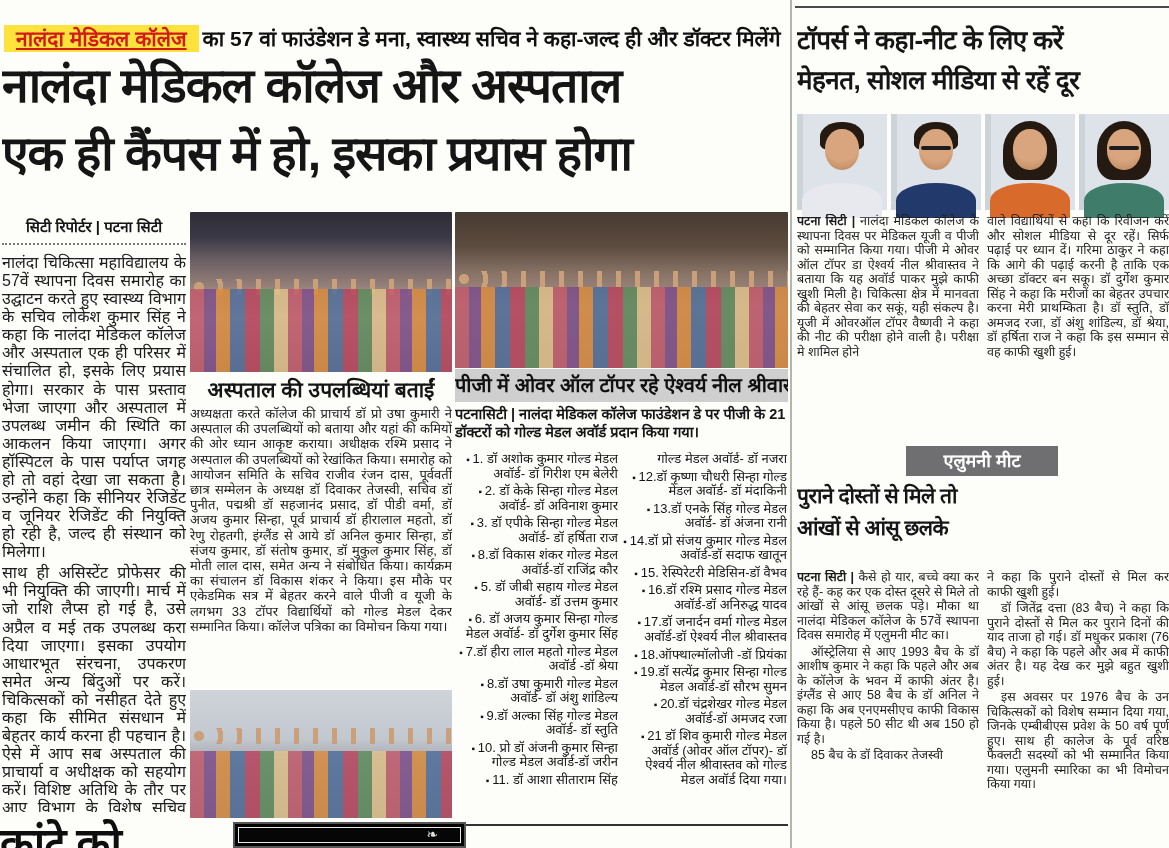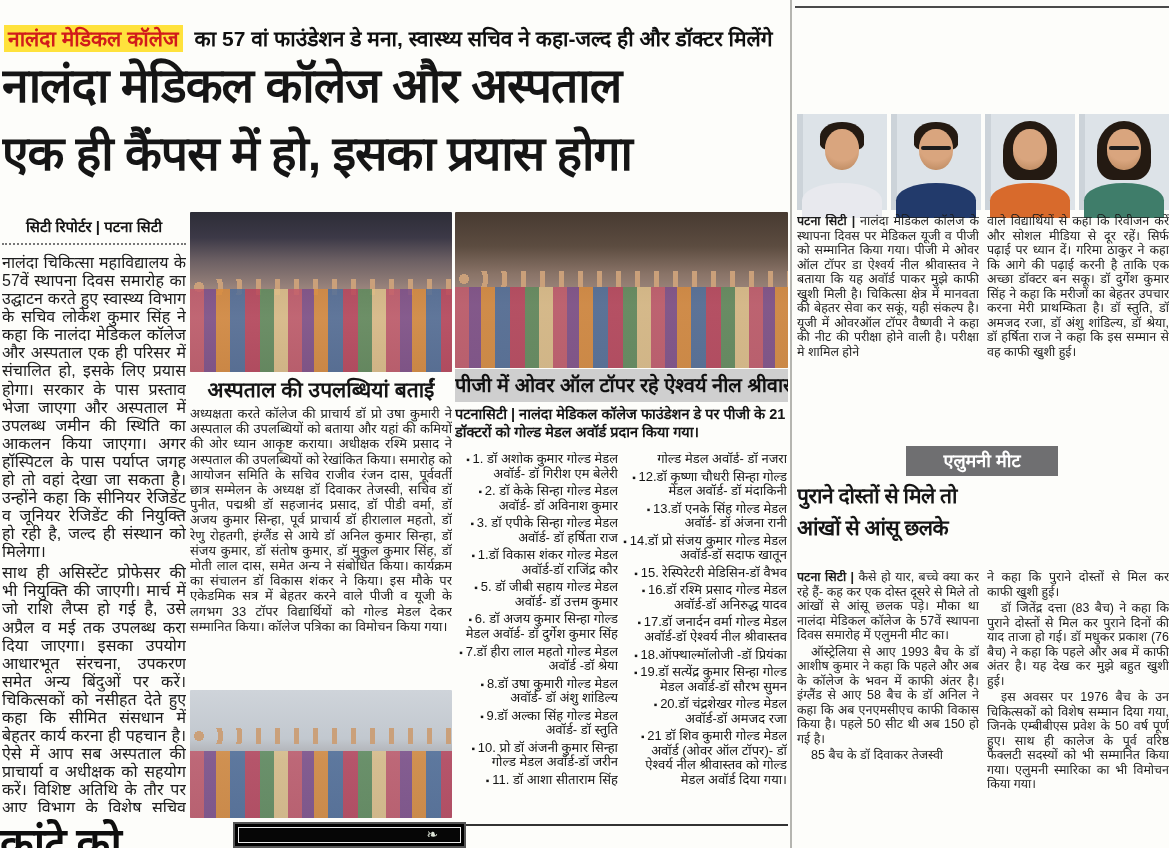--- a/index.html
+++ b/index.html
@@ -6,22 +6,22 @@
     --accent-red:#d11b1b; --highlight-yellow:#ffe23c; --badge-gray:#6f6f71; --ink:#151515;
   }
   *{margin:0;padding:0;box-sizing:border-box;}
   html,body{background:#e8e8e4;}
   body{font-family:"Liberation Sans","DejaVu Sans",sans-serif;color:var(--ink);}
   .page{position:relative;width:1169px;height:848px;background:#fdfdfa;overflow:hidden;margin:0 auto;}
   .abs{position:absolute;}
 
   
   .kicker{left:4px;top:24px;width:784px;height:36px;font-size:21px;font-weight:700;white-space:nowrap;overflow:hidden;}
-  .kicker-hl{color:var(--accent-red);background:var(--highlight-yellow);padding:2px 4px;}
-  .kicker-rest{color:#101010;padding-left:12px;}
+  .kicker-hl{color:var(--accent-red);background:var(--highlight-yellow);padding:2px 12px;text-decoration:underline;}
+  .kicker-rest{color:#101010;padding-left:4px;}
   .main-headline{left:2px;top:52px;width:786px;height:146px;font-size:48px;line-height:1.42;font-weight:700;color:var(--ink);white-space:pre-line;overflow:hidden;letter-spacing:-1px;}
 
   .col1{left:2px;top:212px;width:184px;height:600px;overflow:hidden;}
   .byline{text-align:center;font-size:15px;font-weight:700;padding:4px 0 7px 0;border-bottom:2px dotted #777;margin-bottom:9px;}
   .bodytext{font-size:16px;line-height:1.13;text-align:justify;color:#1c1c1c;}
   .bodytext p{margin-bottom:3px;}
 
   .photo{overflow:hidden;border-radius:1px;}
   .photo-a{left:190px;top:212px;width:262px;height:160px;background:linear-gradient(180deg,#2d2d37 0%,#3c3947 16%,#6b5f63 30%,#9a847c 48%,#b9a49b 66%,#8d7a74 100%);}
   .photo-b{left:455px;top:212px;width:333px;height:156px;background:linear-gradient(180deg,#473a31 0%,#5c4c40 22%,#8a7468 40%,#a8938a 60%,#93837c 100%);}
@@ -106,21 +106,21 @@
 
   <div class="abs band-head">पीजी में ओवर ऑल टॉपर रहे ऐश्वर्य नील श्रीवास्तव</div>
   <div class="abs pg-intro">
     <span class="dateline">पटनासिटी |</span>
     <span>नालंदा मेडिकल कॉलेज फाउंडेशन डे पर पीजी के 21 डॉक्टरों को गोल्ड मेडल अवॉर्ड प्रदान किया गया।</span>
   </div>
   <div class="abs list-col list-1">
       <div class="li bl">1. डॉ अशोक कुमार गोल्ड मेडल अवॉर्ड- डॉ गिरीश एम बेलेरी</div>
       <div class="li bl">2. डॉ केके सिन्हा गोल्ड मेडल अवॉर्ड- डॉ अविनाश कुमार</div>
       <div class="li bl">3. डॉ एपीके सिन्हा गोल्ड मेडल अवॉर्ड- डॉ हर्षिता राज</div>
-      <div class="li bl">1.डॉ विकास शंकर गोल्ड मेडल अवॉर्ड-डॉ राजिंद्र कौर</div>
+      <div class="li bl">8.डॉ विकास शंकर गोल्ड मेडल अवॉर्ड-डॉ राजिंद्र कौर</div>
       <div class="li bl">5. डॉ जीबी सहाय गोल्ड मेडल अवॉर्ड- डॉ उत्तम कुमार</div>
       <div class="li bl">6. डॉ अजय कुमार सिन्हा गोल्ड मेडल अवॉर्ड- डॉ दुर्गेश कुमार सिंह</div>
       <div class="li bl">7.डॉ हीरा लाल महतो गोल्ड मेडल अवॉर्ड -डॉ श्रेया</div>
       <div class="li bl">8.डॉ उषा कुमारी गोल्ड मेडल अवॉर्ड- डॉ अंशु शांडिल्य</div>
       <div class="li bl">9.डॉ अल्का सिंह गोल्ड मेडल अवॉर्ड- डॉ स्तुति</div>
       <div class="li bl">10. प्रो डॉ अंजनी कुमार सिन्हा गोल्ड मेडल अवॉर्ड-डॉ जरीन</div>
       <div class="li bl">11. डॉ आशा सीताराम सिंह</div>
     </div>
   <div class="abs list-col list-2">
       <div class="li">गोल्ड मेडल अवॉर्ड- डॉ नजरा</div>
@@ -144,20 +144,22 @@
 
   <div class="abs teaser">कांटे को निकाला</div>
   <div class="abs advert">
     <div class="advert-inner"></div>
     <span class="orn">❧</span>
   </div>
 
   <div class="abs divider"></div>
 
   <div class="abs r-rule"></div>
+  <h2 class="abs r-headline">टॉपर्स ने कहा-नीट के लिए करें
+मेहनत, सोशल मीडिया से रहें दूर</h2>
 
   <div class="abs portrait" style="left:797px;">
     <div class="hair"></div>
     <div class="face"></div>
     <div class="torso" style="background:#e8e9ee;"></div>
   </div>
   <div class="abs portrait" style="left:891px;">
     <div class="hair"></div>
     <div class="face"></div>
     <div class="glasses"></div>

